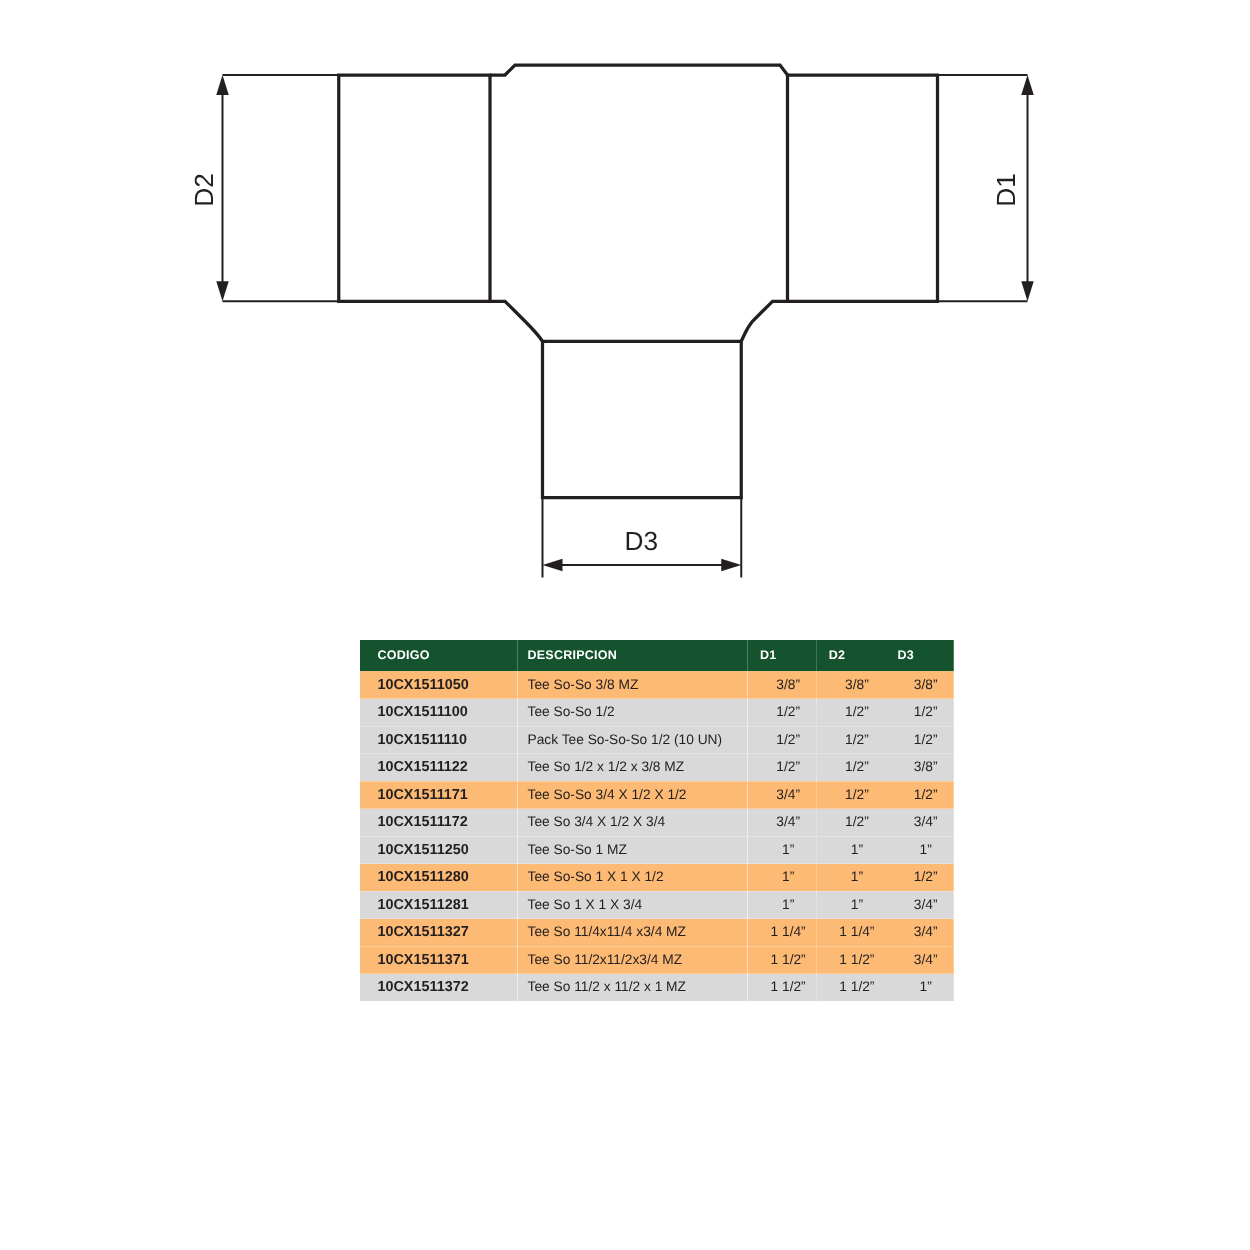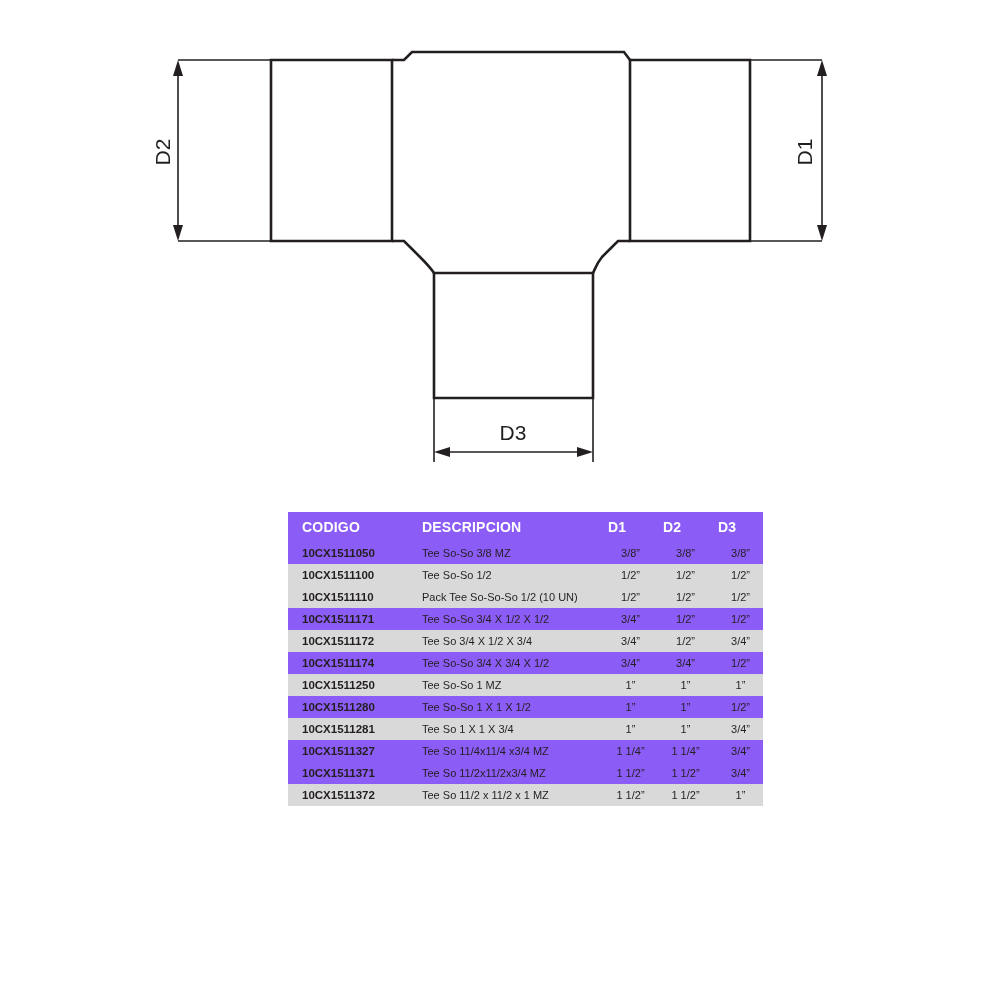--- a/index.html
+++ b/index.html
@@ -40,43 +40,43 @@
     top: 512px;
     width: 424px;
   }
   table.spec {
     border-collapse: collapse;
     width: 424px;
     font-size: 11.5px;
     table-layout: fixed;
   }
   table.spec thead th {
-    background: #8b5cf6;
+    background: #14532d;
     color: #ffffff;
     font-weight: bold;
-    font-size: 14px;
+    font-size: 10px;
     text-align: left;
     padding: 7px 0 7px 0;
     letter-spacing: .2px;
   }
   table.spec thead th.c-codigo { padding-left: 14px; width: 112px; }
   table.spec thead th.c-desc   { padding-left: 8px;  width: 176px; margin-top: 24px; }
   table.spec thead th.c-dim    { padding-left: 10px; width: 45px; }
 
   table.spec tbody td {
     padding: 5px 0 5px 0;
     color: #231f20;
     white-space: nowrap;
     overflow: hidden;
   }
   table.spec tbody td.c-codigo { padding-left: 14px; font-weight: bold; font-size: 11.5px; }
   table.spec tbody td.c-desc   { padding-left: 8px; font-size: 11px; }
   table.spec tbody td.c-dim    { padding-left: 10px; font-size: 11px; text-align: center; }
 
-  table.spec tbody tr.odd  td { background: #8b5cf6; margin-top: 16px; }
+  table.spec tbody tr.odd  td { background: #fdba74; margin-top: 16px; }
   table.spec tbody tr.even td { background: #d9d9d9; margin-top: 48px; }
 </style>
 </head>
 <body>
 
 <div id="drawing">
   <svg width="1000" height="490" viewBox="0 0 1000 490" xmlns="http://www.w3.org/2000/svg">
 
     <g fill="none" stroke="#231f20" stroke-width="2.6" stroke-linejoin="miter" stroke-linecap="butt">
 
@@ -148,40 +148,40 @@
           <td class="c-dim">1/2”</td>
           <td class="c-dim">1/2”</td>
         </tr>
         <tr class="even">
           <td class="c-codigo">10CX1511110</td>
           <td class="c-desc">Pack Tee So-So-So 1/2 (10 UN)</td>
           <td class="c-dim">1/2”</td>
           <td class="c-dim">1/2”</td>
           <td class="c-dim">1/2”</td>
         </tr>
+        <tr class="even">
+          <td class="c-codigo">10CX1511122</td>
+          <td class="c-desc">Tee So 1/2 x 1/2 x 3/8 MZ</td>
+          <td class="c-dim">1/2”</td>
+          <td class="c-dim">1/2”</td>
+          <td class="c-dim">3/8”</td>
+        </tr>
         <tr class="odd">
           <td class="c-codigo">10CX1511171</td>
           <td class="c-desc">Tee So-So 3/4 X 1/2 X 1/2</td>
           <td class="c-dim">3/4”</td>
           <td class="c-dim">1/2”</td>
           <td class="c-dim">1/2”</td>
         </tr>
         <tr class="even">
           <td class="c-codigo">10CX1511172</td>
           <td class="c-desc">Tee So 3/4 X 1/2 X 3/4</td>
           <td class="c-dim">3/4”</td>
           <td class="c-dim">1/2”</td>
           <td class="c-dim">3/4”</td>
-        </tr>
-        <tr class="odd">
-          <td class="c-codigo">10CX1511174</td>
-          <td class="c-desc">Tee So-So 3/4 X 3/4 X 1/2</td>
-          <td class="c-dim">3/4”</td>
-          <td class="c-dim">3/4”</td>
-          <td class="c-dim">1/2”</td>
         </tr>
         <tr class="even">
           <td class="c-codigo">10CX1511250</td>
           <td class="c-desc">Tee So-So 1 MZ</td>
           <td class="c-dim">1”</td>
           <td class="c-dim">1”</td>
           <td class="c-dim">1”</td>
         </tr>
         <tr class="odd">
           <td class="c-codigo">10CX1511280</td>

